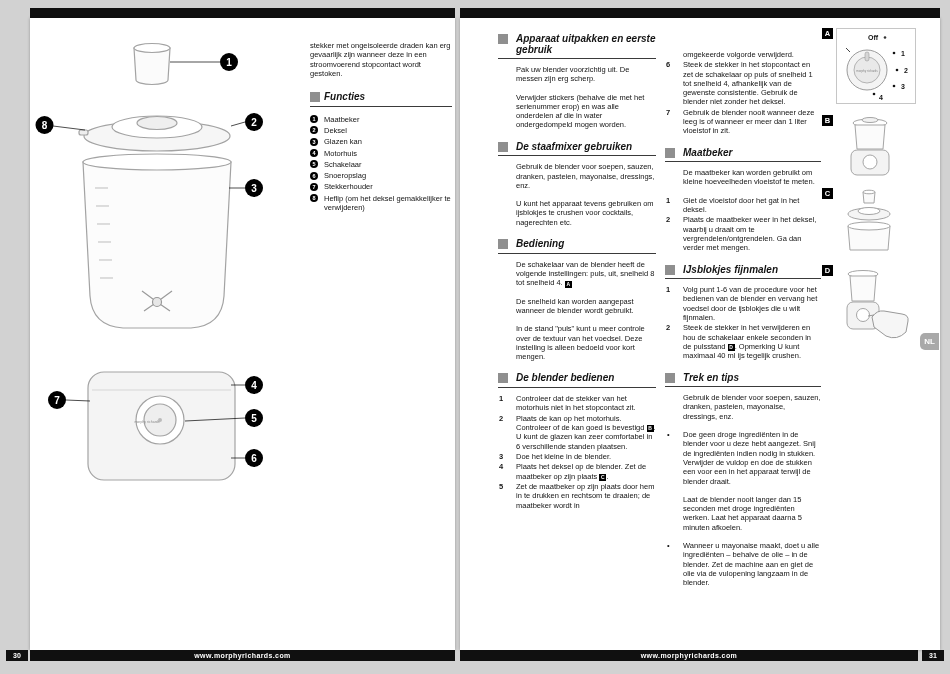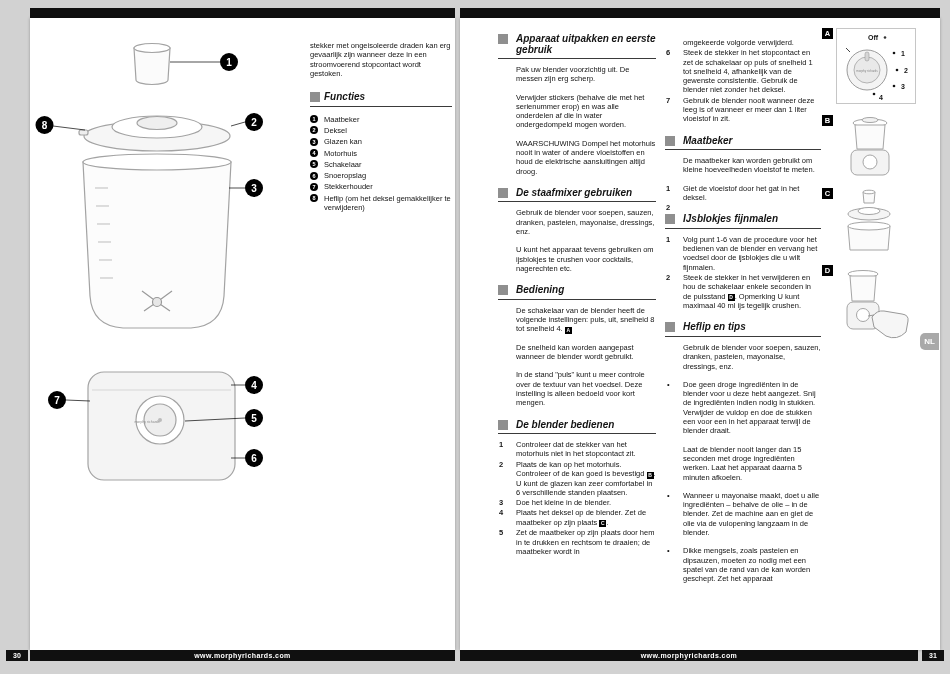--- a/index.html
+++ b/index.html
@@ -188,21 +188,20 @@
 
     <div class="col body-text" style="left:38px; top:16px; width:158px;">
 
       <div class="sec">
         <div class="sec-head">
           <span class="sq"></span>
           <span class="ht">Apparaat uitpakken en eerste gebruik</span>
         </div>
         <p class="para ind">Pak uw blender voorzichtig uit. De messen zijn erg scherp.</p>
         <p class="para ind">Verwijder stickers (behalve die met het serienummer erop) en was alle onderdelen af die in water ondergedompeld mogen worden.</p>
-        <p class="para ind bold">WAARSCHUWING Dompel het motorhuis nooit in water of andere vloeistoffen en houd de elektrische aansluitingen altijd droog.</p>
       </div>
 
       <div class="sec">
         <div class="sec-head">
           <span class="sq"></span>
           <span class="ht">De staafmixer gebruiken</span>
         </div>
         <p class="para ind">Gebruik de blender voor soepen, sauzen, dranken, pasteien, mayonaise, dressings, enz.</p>
         <p class="para ind">U kunt het apparaat tevens gebruiken om ijsblokjes te crushen voor cocktails, nagerechten etc.</p>
       </div>
@@ -223,55 +222,54 @@
           <span class="ht">De blender bedienen</span>
         </div>
         <div class="step"><span class="n">1</span><span>Controleer dat de stekker van het motorhuis niet in het stopcontact zit.</span></div>
         <div class="step"><span class="n">2</span><span><span>Plaats de kan op het motorhuis. Controleer of de kan goed is bevestigd </span><span class="refsq">B</span><span>. U kunt de glazen kan zeer comfortabel in 6 verschillende standen plaatsen.</span></span></div>
         <div class="step"><span class="n">3</span><span>Doe het kleine in de blender.</span></div>
         <div class="step"><span class="n">4</span><span><span>Plaats het deksel op de blender. Zet de maatbeker op zijn plaats </span><span class="refsq">C</span><span>.</span></span></div>
         <div class="step"><span class="n">5</span><span>Zet de maatbeker op zijn plaats door hem in te drukken en rechtsom te draaien; de maatbeker wordt in</span></div>
       </div>
     </div>
 
-    <div class="col body-text" style="left:205px; top:20px; width:156px;">
+    <div class="col body-text" style="left:205px; top:32px; width:156px;">
 
       <p class="ind" style="margin-bottom:1px;">omgekeerde volgorde verwijderd.</p>
       <div class="step"><span class="n">6</span><span>Steek de stekker in het stopcontact en zet de schakelaar op puls of snelheid 1 tot snelheid 4, afhankelijk van de gewenste consistentie. Gebruik de blender niet zonder het deksel.</span></div>
       <div class="step" style="margin-bottom:12px;"><span class="n">7</span><span>Gebruik de blender nooit wanneer deze leeg is of wanneer er meer dan 1 liter vloeistof in zit.</span></div>
 
       <div class="sec">
         <div class="sec-head">
           <span class="sq"></span>
           <span class="ht">Maatbeker</span>
         </div>
         <p class="para ind">De maatbeker kan worden gebruikt om kleine hoeveelheden vloeistof te meten.</p>
         <div class="step"><span class="n">1</span><span>Giet de vloeistof door het gat in het deksel.</span></div>
-        <div class="step"><span class="n">2</span></div>
+        <div class="step"><span class="n">2</span><span>Plaats de maatbeker weer in het deksel, waarbij u draait om te vergrendelen/ontgrendelen. Ga dan verder met mengen.</span></div>
       </div>
 
       <div class="sec">
         <div class="sec-head">
           <span class="sq"></span>
           <span class="ht">IJsblokjes fijnmalen</span>
         </div>
         <div class="step"><span class="n">1</span><span>Volg punt 1-6 van de procedure voor het bedienen van de blender en vervang het voedsel door de ijsblokjes die u wilt fijnmalen.</span></div>
         <div class="step"><span class="n">2</span><span><span>Steek de stekker in het verwijderen en hou de schakelaar enkele seconden in de pulsstand </span><span class="refsq">D</span><span>. Opmerking U kunt maximaal 40 ml ijs tegelijk crushen.</span></span></div>
       </div>
 
       <div class="sec">
         <div class="sec-head">
           <span class="sq"></span>
-          <span class="ht">Heflip en tips</span>
+          <span class="ht">Trek en tips</span>
         </div>
         <p class="para ind">Gebruik de blender voor soepen, sauzen, dranken, pasteien, mayonaise, dressings, enz.</p>
         <div class="bullet">Doe geen droge ingrediënten in de blender voor u deze hebt aangezet. Snij de ingrediënten indien nodig in stukken. Verwijder de vuldop en doe de stukken een voor een in het apparaat terwijl de blender draait.</div>
         <p class="para ind bold">Laat de blender nooit langer dan 15 seconden met droge ingrediënten werken. Laat het apparaat daarna 5 minuten afkoelen.</p>
         <div class="bullet">Wanneer u mayonaise maakt, doet u alle ingrediënten – behalve de olie – in de blender. Zet de machine aan en giet de olie via de vulopening langzaam in de blender.</div>
-        <div class="bullet">Dikke mengsels, zoals pasteien en dipsauzen, moeten zo nodig met een spatel van de rand van de kan worden geschept. Zet het apparaat</div>
       </div>
     </div>
 
     <div class="sidebar">
 
       <div class="sb-block">
         <div class="sb-label">A</div>
         <svg width="80" height="76" viewBox="0 0 80 76">
           <rect x="0.5" y="0.5" width="79" height="75" fill="#ffffff" stroke="#c6c6c6"></rect>
           <path d="M10,20 l4,4" stroke="#444" stroke-width="1"></path>

